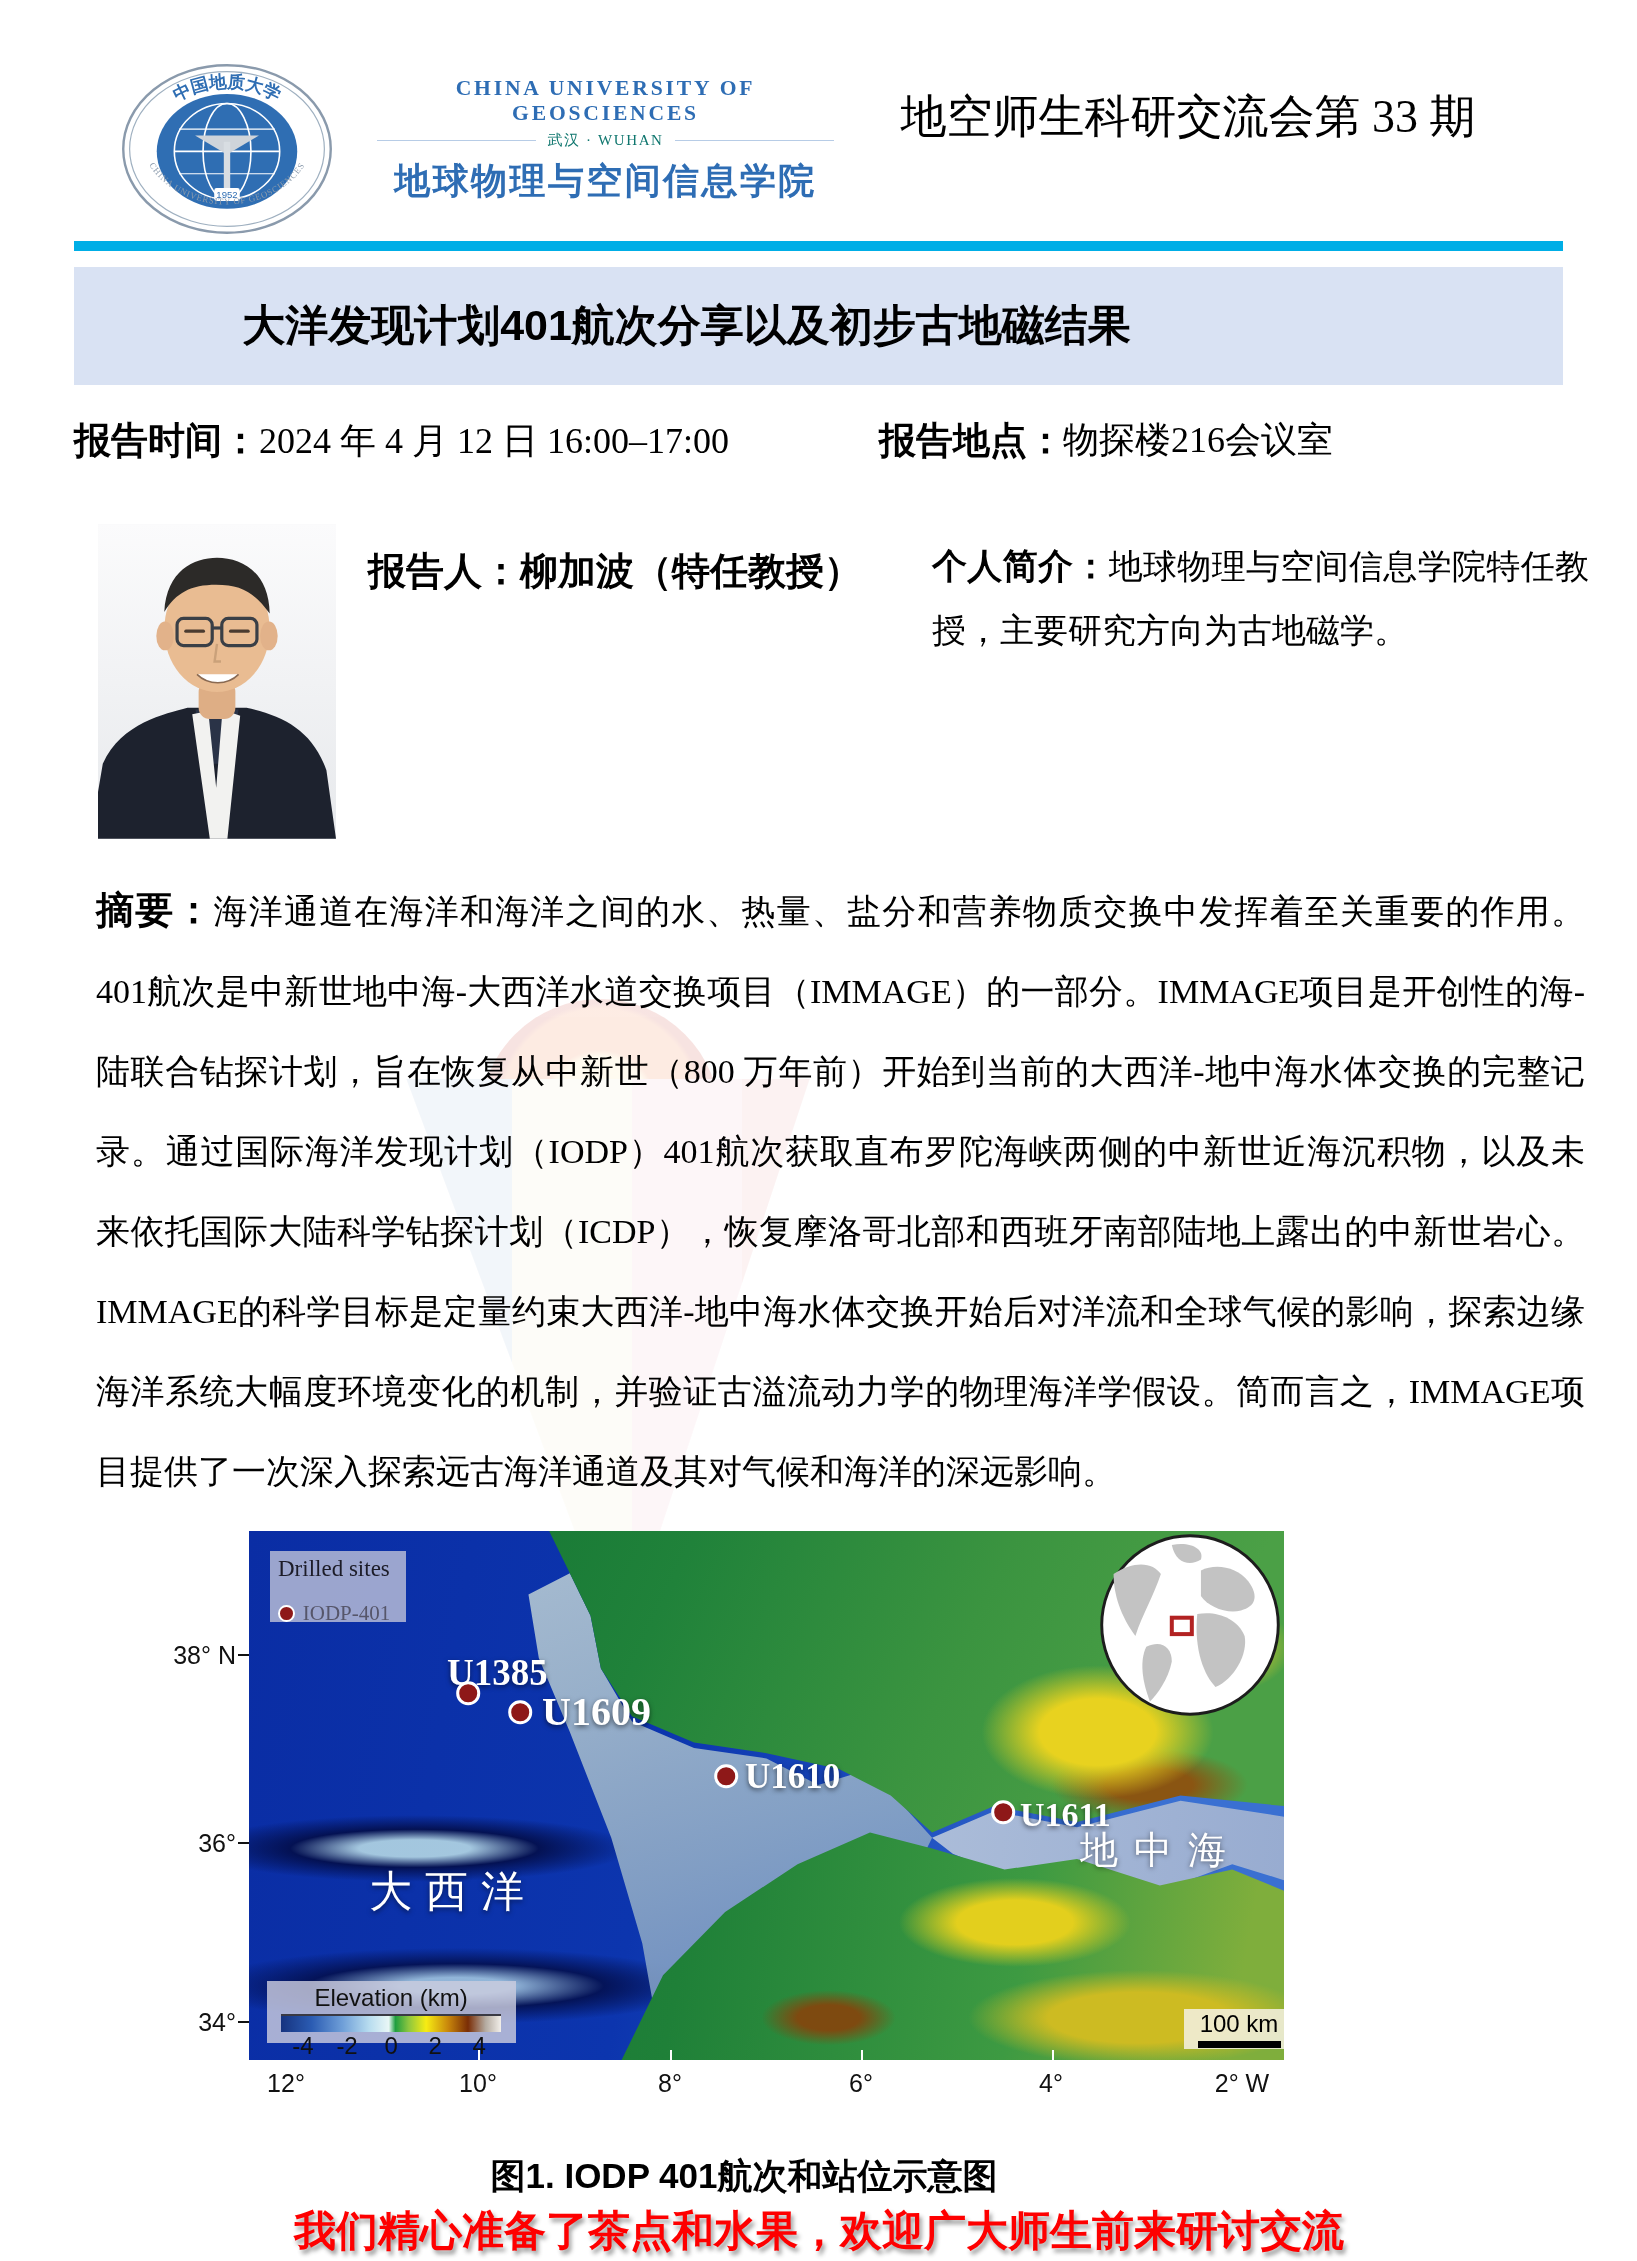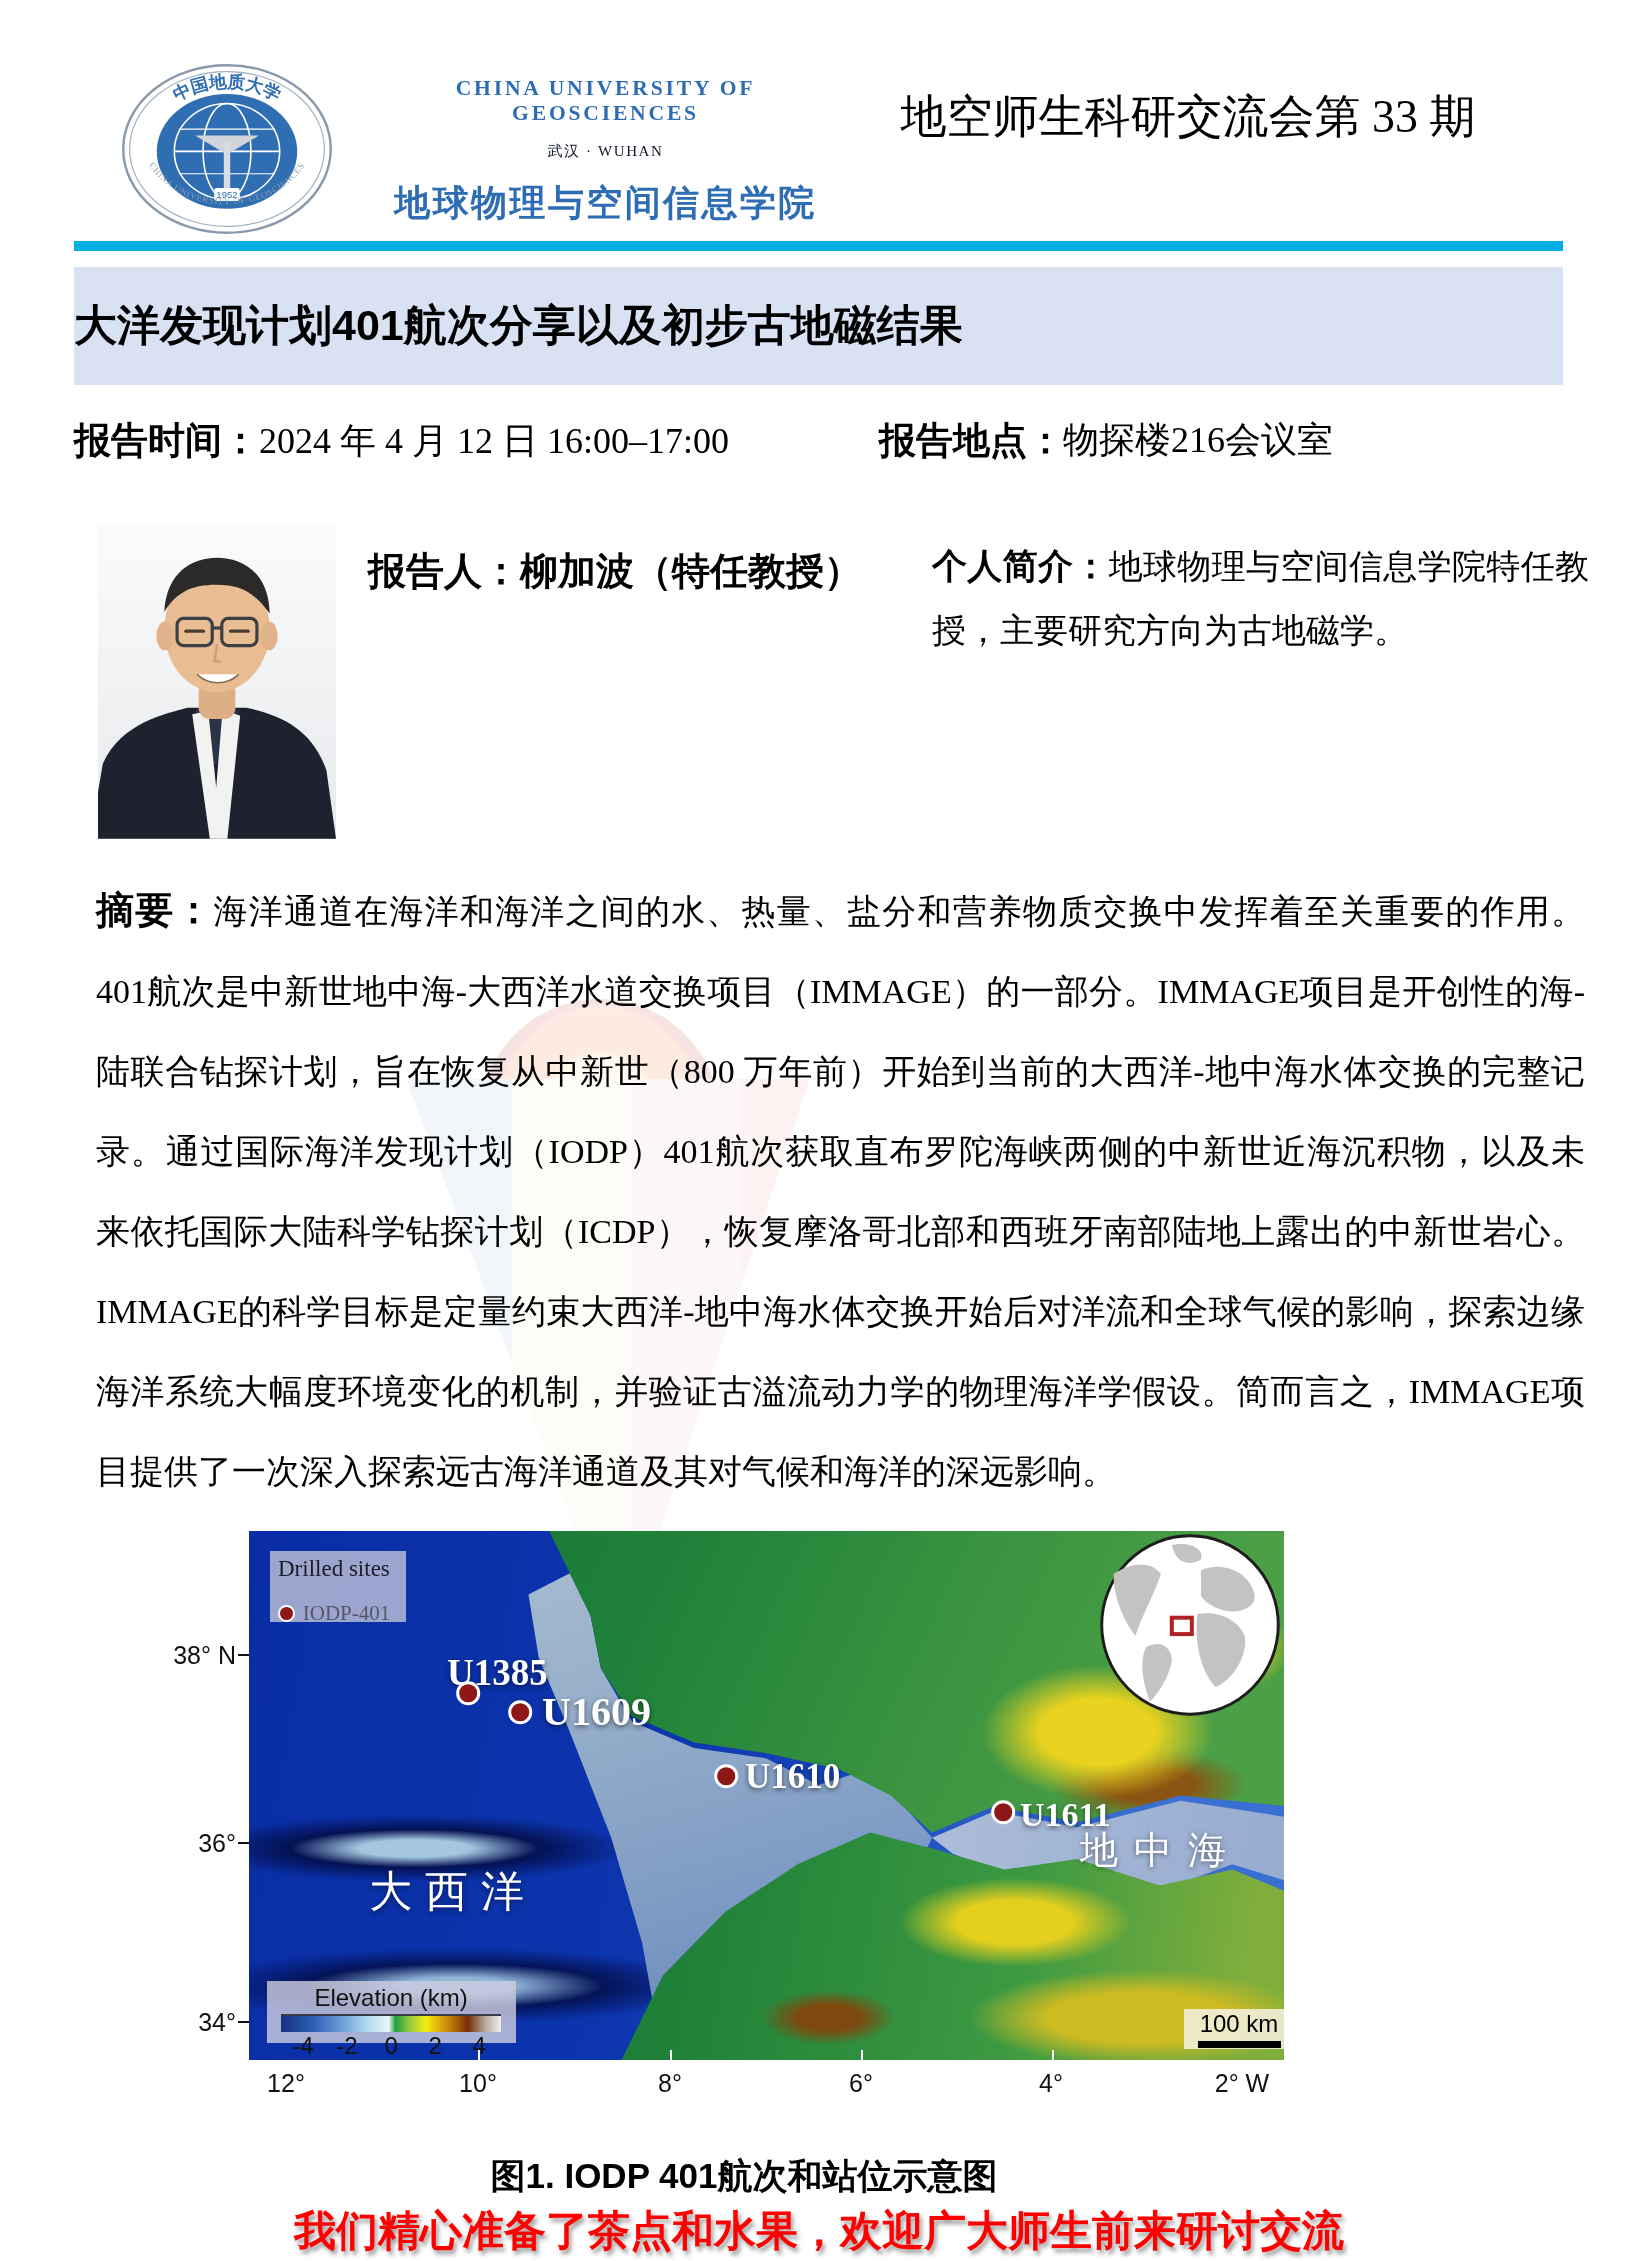--- a/index.html
+++ b/index.html
@@ -2,27 +2,27 @@
 <html style="font-size:12.8px"><head>
 <meta charset="utf-8">
 <style>
   html,body{margin:0;padding:0;background:#ffffff;}
   body{width:1638px;height:2261px;position:relative;font-family:"Liberation Serif",serif;overflow:hidden;}
   .abs{position:absolute;}
   
   .logo-text{color:#2e6db4;}
   .uni-cn{font-size:59px;font-weight:bold;letter-spacing:6.4px;font-family:"Liberation Serif",serif;}
   .uni-en{font-size:21.6px;font-weight:bold;letter-spacing:2.8px;font-family:"Liberation Serif",serif;}
-  .uni-city{font-size:15px;color:#0f172a;letter-spacing:1.6px;display:flex;align-items:center;gap:11.2px;justify-content:center;flex-direction:column;}
+  .uni-city{font-size:15px;color:#0f766e;letter-spacing:1.6px;display:flex;align-items:center;gap:11.2px;justify-content:center;}
   .uni-city .rule{height:1.6px;background:#b7cce6;flex:1;}
   .uni-school{font-size:36px;font-weight:bold;letter-spacing:2.4px;font-family:"Liberation Sans",sans-serif;}
   .session{font-size:46px;line-height:62px;color:#000;text-align:center;font-family:"Liberation Serif",serif;}
   .cyan-bar{background:#00aee6;}
   
-  .banner{background:#d9e2f3;display:flex;align-items:center;}
+  .banner{background:#d9e2f3;display:flex;align-items:center;justify-content:center;}
   .banner h1{margin:0;font-family:"Liberation Sans",sans-serif;font-weight:bold;font-size:43px;color:#000;padding-right:264px;}
   .lbl{font-family:"Liberation Sans",sans-serif;font-weight:bold;font-size:37px;color:#000;}
   .val{font-family:"Liberation Serif",serif;font-size:36px;color:#000;}
   
   .abstract{font-size:34px;line-height:80px;text-align:justify;color:#000;margin-left:22px;}
   .abstract .lbl{font-size:38px;}
   
   .wm{opacity:.12;pointer-events:none;}
   .wm-core{border-radius:50%;background:radial-gradient(circle at 50% 45%,#ffe28a 0 28%,#f2611b 32% 55%,#c21f10 58% 78%,#7e1408 80%);}
   .wm-wedge{clip-path:polygon(8% 0,92% 0,60% 100%,44% 100%);background:linear-gradient(90deg,#9db7d8 0 30%,#f3ecc8 30% 55%,#f2b9c8 55% 78%,#e89a9a 78%);}

